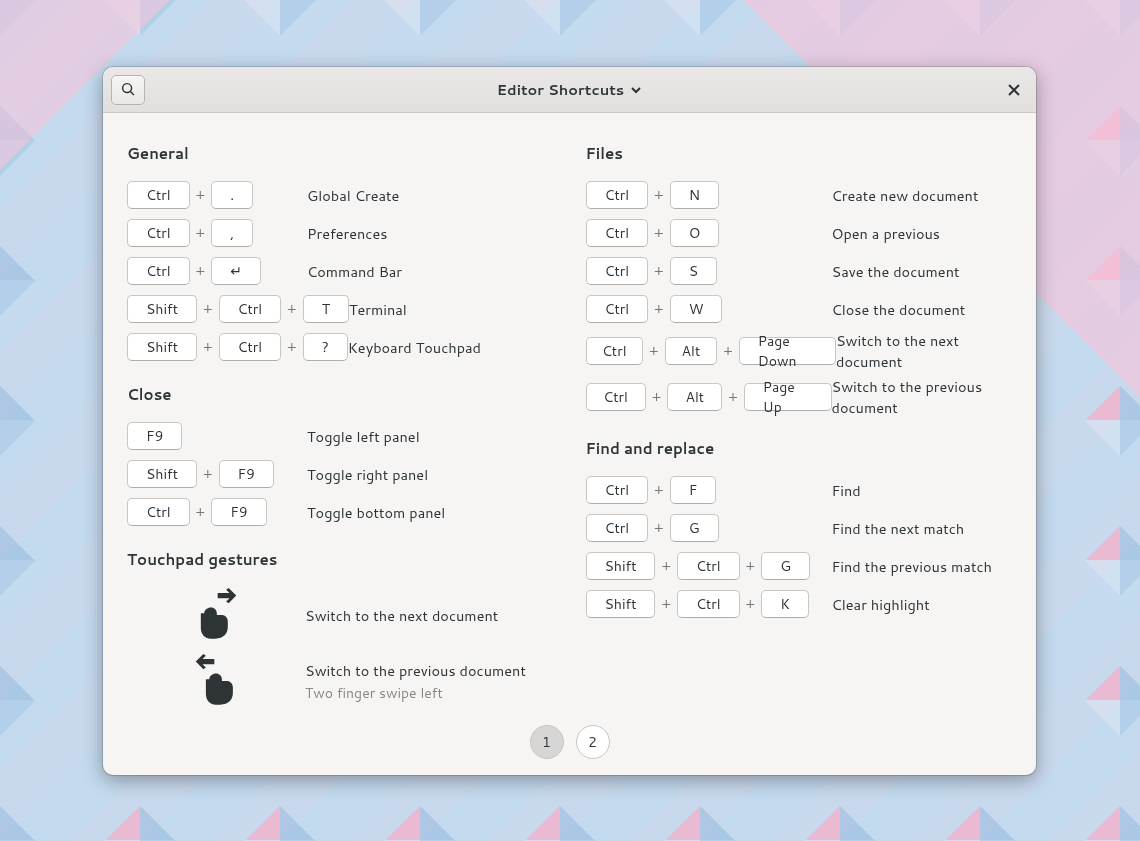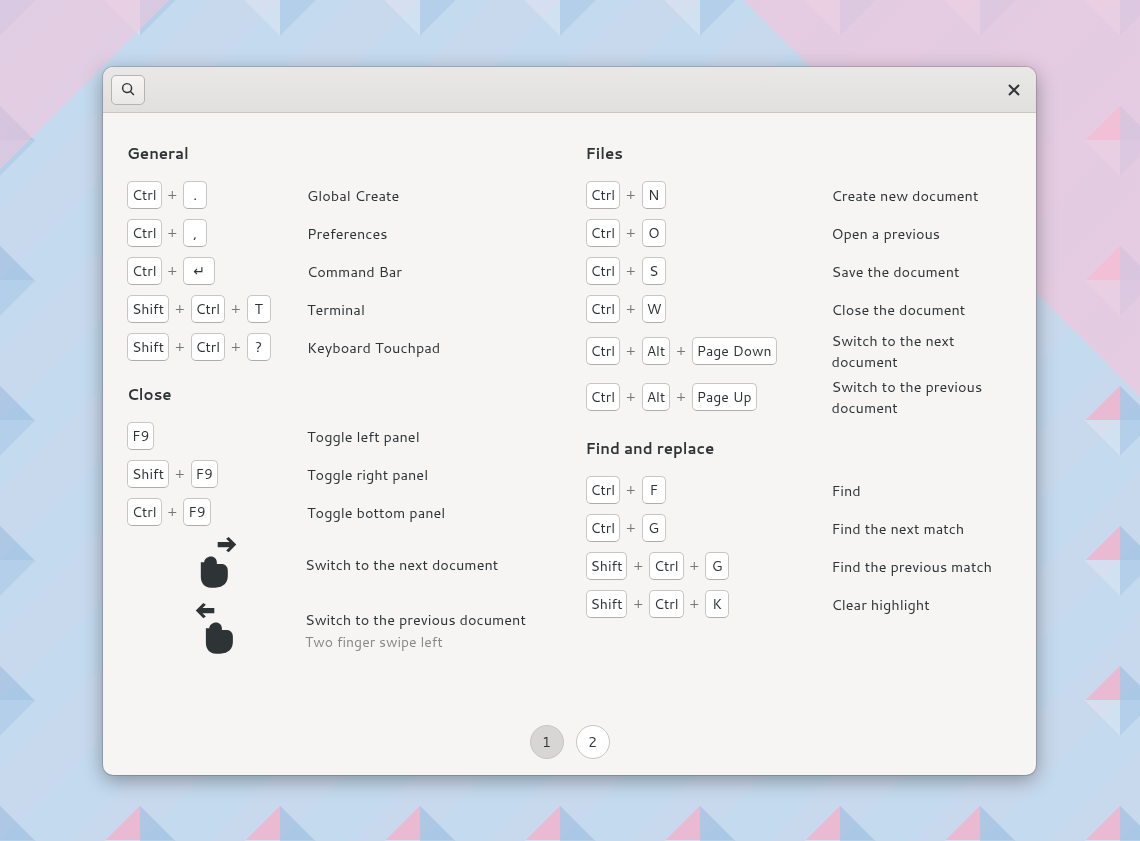--- a/index.html
+++ b/index.html
@@ -95,21 +95,21 @@
     .keys {
       display:flex; align-items:center;
       min-width: 180px;
       flex-wrap:nowrap;
     }
     .col2 .keys { min-width: 246px; }
     .key {
       display:inline-flex;align-items:center;justify-content:center;
       min-width: 24px;
       height: 28px;
-      padding: 0 4px;
+      padding: 0 18px;
       border:1px solid #c9c5c1;
       border-bottom-color:#b0aca8;
       border-radius:5px;
       background:#fff;
       font-size:14px;
       color:#2e3436;
     }
     .plus { margin:0 6px; color:#777; font-size:14px;}
     .desc { font-size:14.5px;}
     .sublabel { color:#888; font-size:14px; margin-top:2px;}
@@ -137,20 +137,26 @@
 </head>
 <body>
 <div class="wallpaper"></div>
 <div class="overlay"></div>
 
 <div class="dialog">
   <div class="titlebar">
     <div class="search-btn">
       <svg viewBox="0 0 16 16">
           <path d="M6.5 1a5.5 5.5 0 014.38 8.82l3.4 3.4-1.06 1.06-3.4-3.4A5.5 5.5 0 116.5 1zm0 1.5a4 4 0 100 8 4 4 0 000-8z"></path>
+        </svg>
+    </div>
+    <div class="title-center">
+      <span>Editor Shortcuts</span>
+      <svg class="chev" width="12" height="12" viewBox="0 0 12 12">
+          <path d="M2 4l4 4 4-4" fill="none" stroke="#2e3436" stroke-width="2"></path>
         </svg>
     </div>
     <button class="close-btn">
       <svg width="14" height="14" viewBox="0 0 14 14">
           <path d="M2 2l10 10M12 2L2 12" stroke="#2e3436" stroke-width="2" fill="none"></path>
         </svg>
     </button>
   </div>
 
   <div class="content">
@@ -220,20 +226,21 @@
       </div>
       <div class="row">
         <div class="keys">
           <span class="key">Ctrl</span>
           <span class="plus">+</span>
           <span class="key">F9</span>
         </div>
         <span class="desc">Toggle bottom panel</span>
       </div>
 
+      <div class="section-title" style="margin-top:18px">Touchpad gestures</div>
       <div class="gesture-row">
         <div class="gesture-icon">
           <svg viewBox="0 0 64 64">
               <path d="M18 30c0-4 4-7 8-7s7 3 7 7v2h5c4 0 8 2 8 8v6c0 8-5 14-15 14H26c-8 0-12-6-12-13V30z"></path>
               <path d="M34 6h14l-4-4 3-2 9 9-9 9-3-2 4-4H34z"></path>
             </svg>
         </div>
         <div class="gesture-text">
           <span class="desc">Switch to the next document</span>
         </div>

